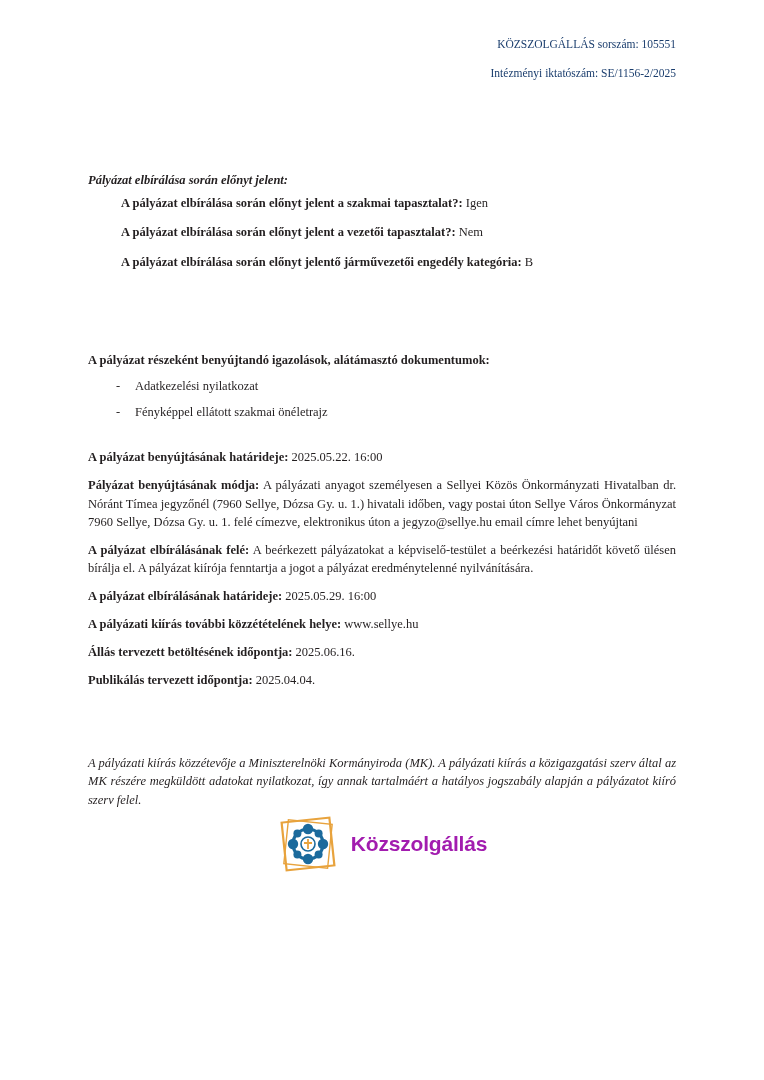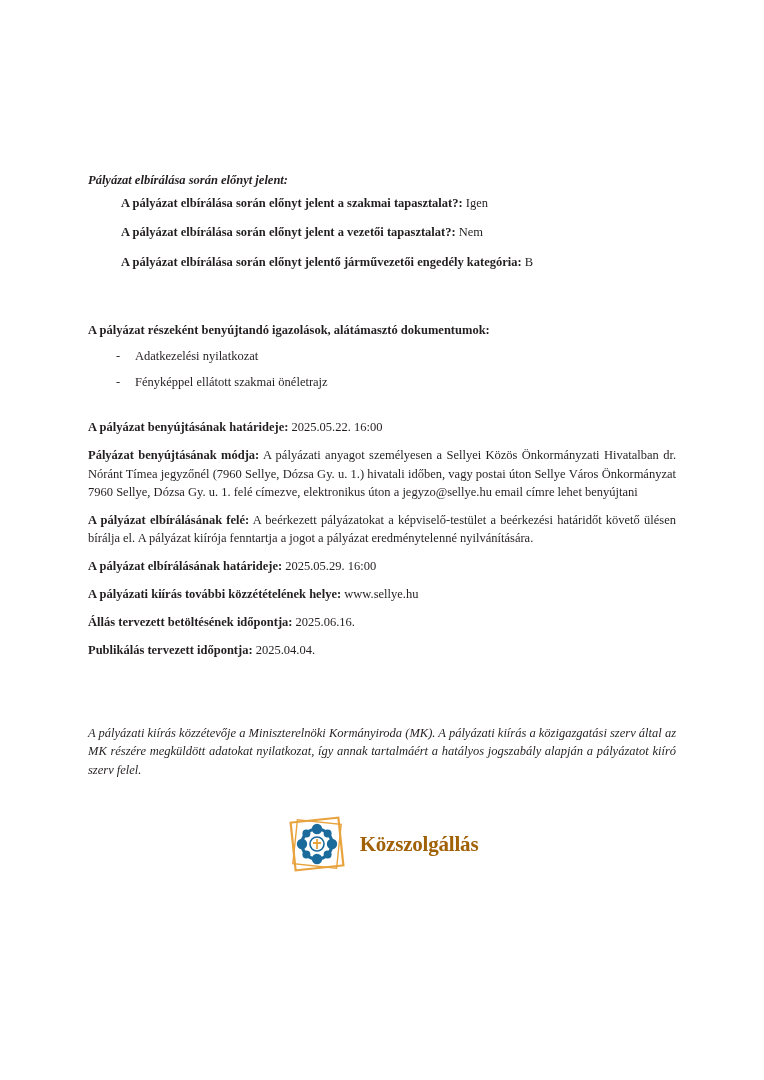--- a/index.html
+++ b/index.html
@@ -54,21 +54,21 @@
     font-weight: normal;
   }
   .blk {
     font-size: 12.5px;
     line-height: 1.45;
     text-align: justify;
   }
   .gap-lg { height: 32px; }
   .gap-md { height: 17px; }
   .gap-sm { height: 10px; }
-  .strong { font-weight: bold; }
+  .strong { font-weight: bold; margin-top: 30px; }
   ul.dashlist {
     list-style: none;
     margin: 10px 0 0 0;
     padding: 0;
   }
   ul.dashlist li {
     position: relative;
     padding-left: 47px;
     font-size: 12.5px;
     margin-bottom: 11px;
@@ -94,32 +94,36 @@
     justify-content: center;
     align-items: center;
   }
   .logo-mark {
     width: 62px;
     height: 62px;
     position: relative;
   }
   .logo-text {
     margin-left: 12px;
-    font-family: Liberation Serif, serif;
+    font-family: Liberation Sans, sans-serif;
     font-weight: bold;
     font-size: 21px;
-    color: #a16207;
+    color: #a21caf;
     letter-spacing: -0.2px;
   }
 </style>
 </head>
 <body>
 
 <div class="page">
 
+  <div class="header">
+    <div>KÖZSZOLGÁLLÁS sorszám: 105551</div>
+    <div class="line2">Intézményi iktatószám: SE/1156-2/2025</div>
+  </div>
 
   <div class="body">
 
     <div class="section-title-italic">Pályázat elbírálása során előnyt jelent:</div>
 
     <div class="indented">
       <span class="q">A pályázat elbírálása során előnyt jelent a szakmai tapasztalat?:</span>
       <span class="a">Igen</span>
     </div>
     <div class="gap-sm"></div>

